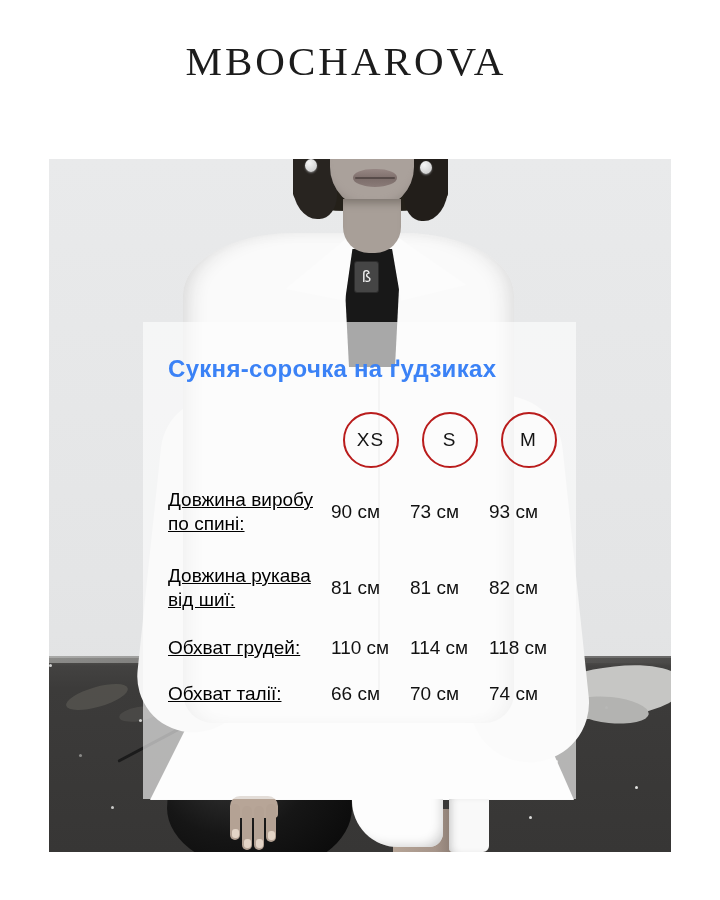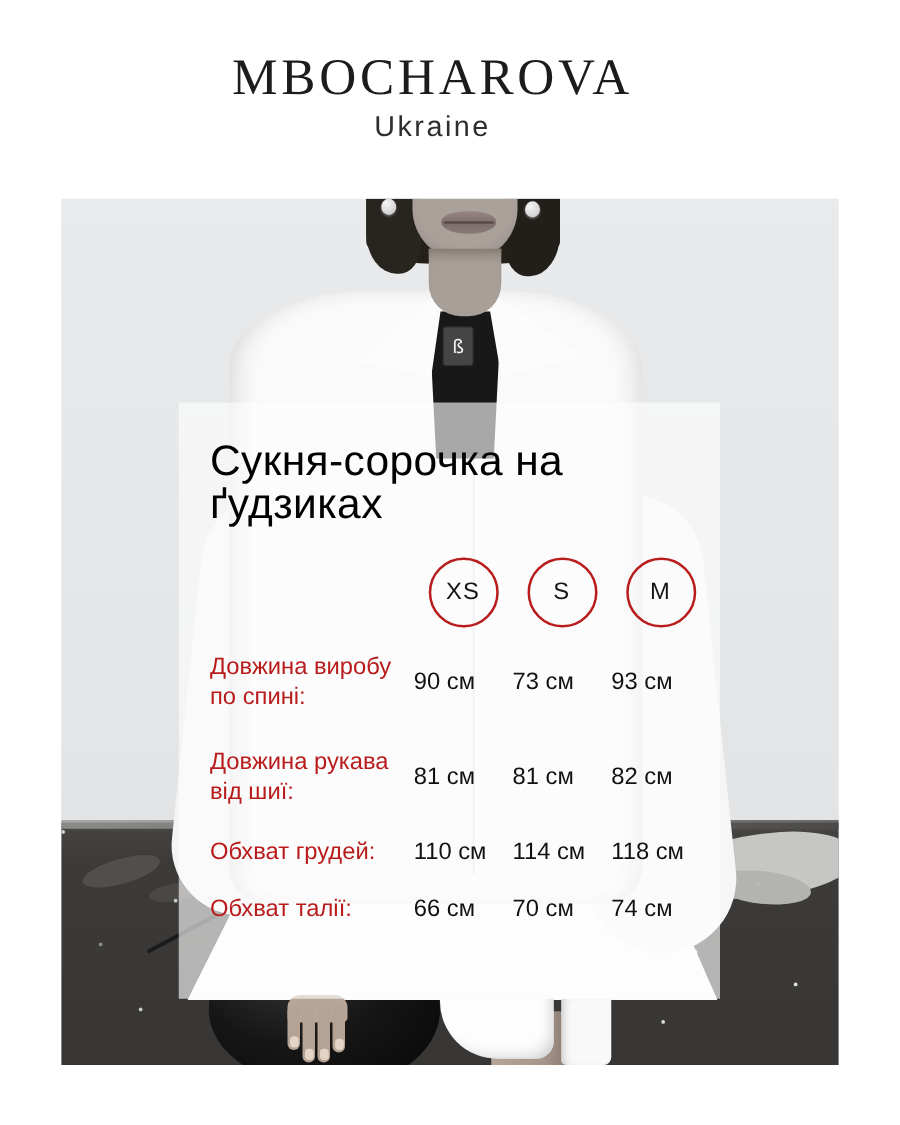--- a/index.html
+++ b/index.html
@@ -96,40 +96,39 @@
   .brand-tag{left:306px;top:103px;width:23px;height:30px;background:#454545;border-radius:2px;
     display:flex;align-items:center;justify-content:center;box-shadow:0 0 0 1px #2c2c2c;}
   .brand-tag span{position:static;color:#f1f1f1;font-size:15px;line-height:1;
     font-family:"DejaVu Sans", sans-serif;}
   
   .card{
     position:absolute;left:143px;top:322px;width:433px;height:477px;
     background:rgba(253,253,254,0.63);z-index:20;color:#141414;
     box-sizing:border-box;padding:30px 25px 0 25px;
   }
-  .card-title{font-size:34px;font-weight:400;letter-spacing:.3px;line-height:34px;color:#000000;}
+  .card-title{font-size:24px;font-weight:700;letter-spacing:.3px;line-height:34px;color:#3b82f6;}
   .grid{display:grid;grid-template-columns:163px 79px 79px 79px;align-items:center;}
   .sizes-row{margin-top:26px;}
   .size-circle-cell{display:flex;justify-content:center;}
   .size-circle{
     width:56px;height:56px;border:2px solid #b91c1c;border-radius:50%;
     display:flex;align-items:center;justify-content:center;
     font-size:19px;letter-spacing:1px;color:#141414;background:transparent;box-sizing:border-box;
   }
   .m-row{font-size:19px;}
-  .m-row .label{line-height:24px;color:#b91c1c;padding-right:6px;}
+  .m-row .label{line-height:24px;color:#000000;padding-right:6px;text-decoration:underline;}
   .m-row .val{white-space:nowrap;color:#111;}
   .r1{margin-top:20px;} .r2{margin-top:28px;} .r3{margin-top:24px;} .r4{margin-top:22px;}
 </style>
 </head>
 <body>
 
 <div class="header">
   <div class="brand-name">MBOCHAROVA</div>
-  <div class="brand-country">Ukraine</div>
 </div>
 
 <div class="photo">
   <div class="floor"></div>
   <div class="floor-edge"></div>
   <div class="paint-patch"></div>
   <div class="paint-patch2"></div>
   <div class="footprint"></div>
   <div class="footprint2"></div>
   <div class="specks"></div>

